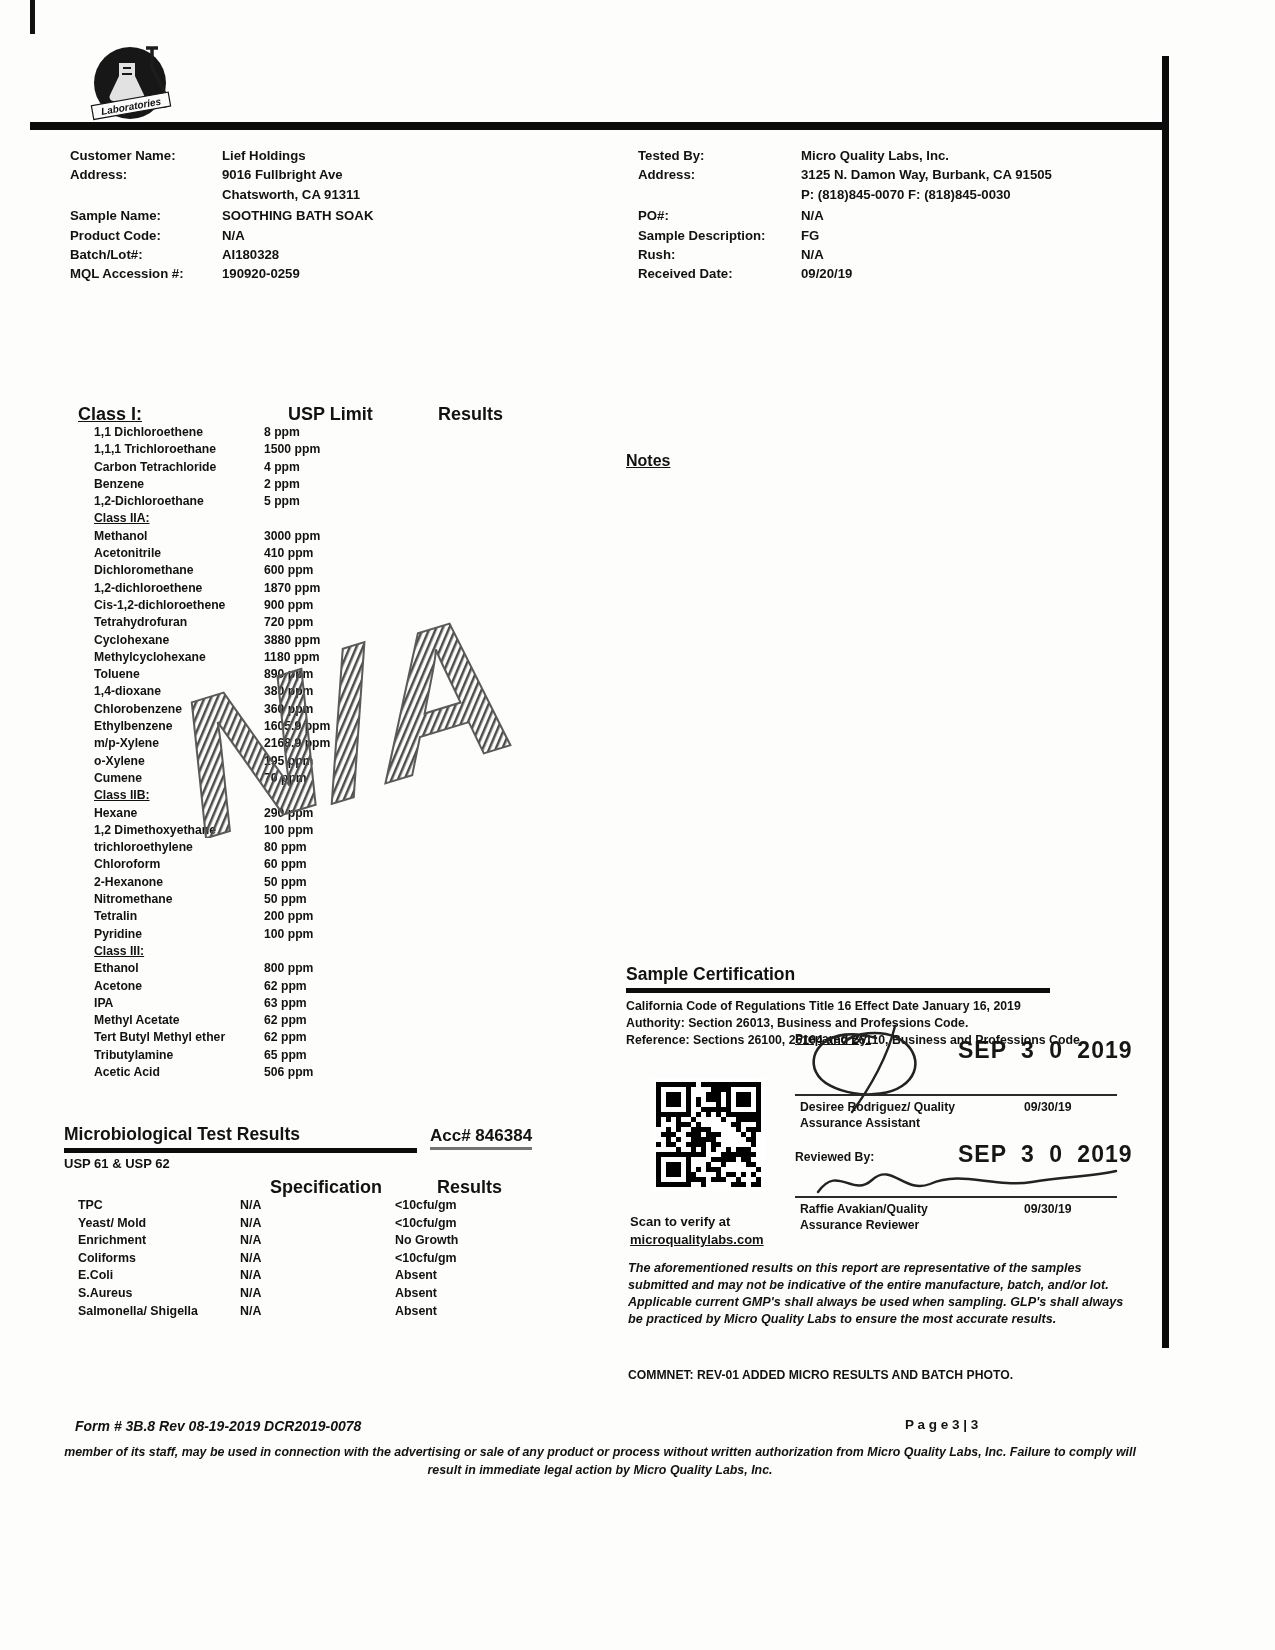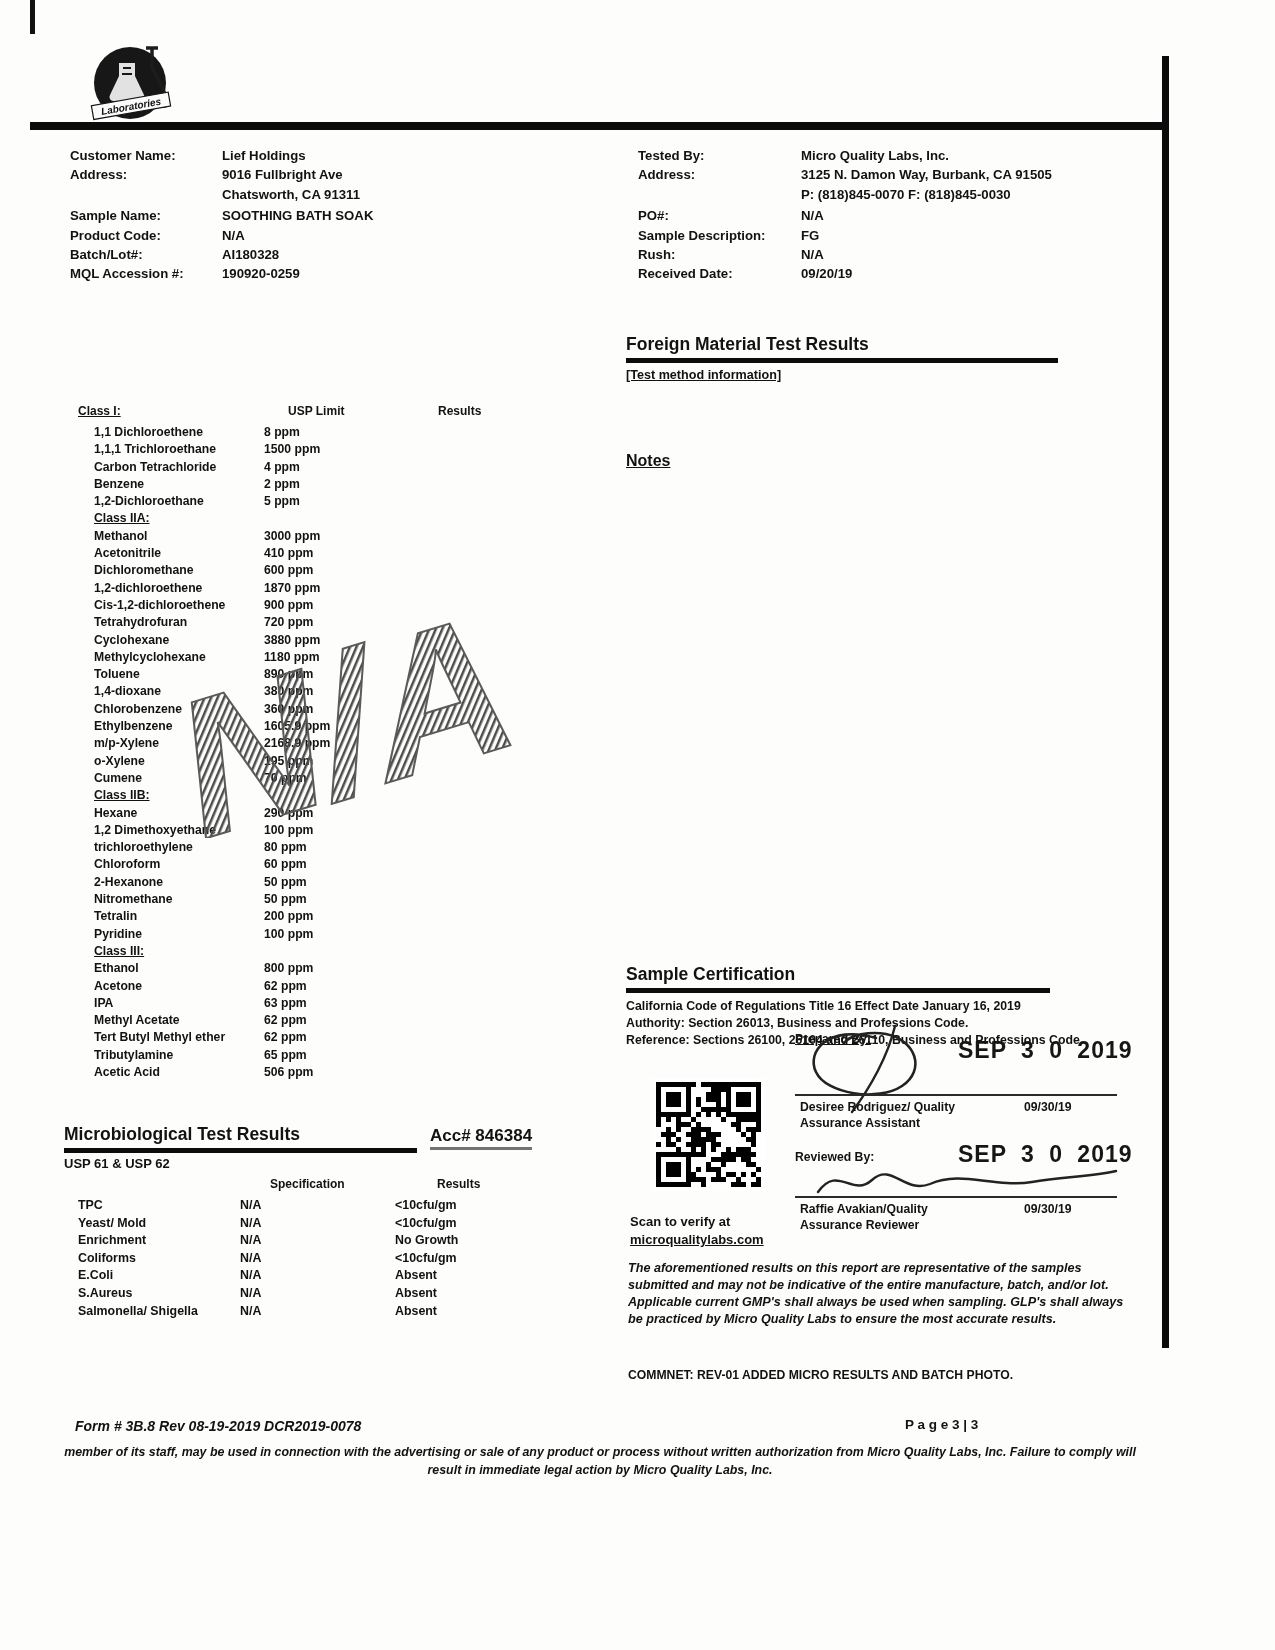--- a/index.html
+++ b/index.html
@@ -16,21 +16,21 @@
   .info-row{display:flex;line-height:19.4px;font-size:13.2px;}
   .info-row .lab{flex:none;}
   .info-left .lab{width:152px;}
   .info-right .lab{width:163px;}
   .gap{margin-top:2px;}
   
   .sec-head{font-size:17.5px;}
   .bar{height:5px;background:#0c0c0c;margin-top:3px;}
   .subtitle{font-size:12.8px;line-height:17px;margin-top:5px;}
   .u{text-decoration:underline;}
-  .colhead{font-size:12px;}
+  .colhead{font-size:18px;}
   
   .sol-row{display:flex;font-size:12.2px;line-height:17.3px;}
   .sol-row .nm{width:170px;flex:none;margin-left:16px;}
   .hdr-u{text-decoration:underline;}
   
   .micro-row{display:flex;font-size:12.4px;line-height:17.6px;}
   .micro-row .nm{width:162px;flex:none;}
   .micro-row .spec{width:155px;flex:none;}
   .acc{font-size:17px;border-bottom:3px solid #737373;padding-bottom:1px;}
   
@@ -348,25 +348,20 @@
 
   <svg class="abs" style="left:150px;top:558px" width="410" height="280">
     <defs>
       <pattern id="hatch" width="6" height="6" patternUnits="userSpaceOnUse" patternTransform="rotate(40)">
         <line x1="1" y1="0" x2="1" y2="6" stroke="#4d4d4d" stroke-width="3"></line>
       </pattern>
     </defs>
     <text x="18" y="232" font-size="195" font-style="italic" font-weight="bold" font-family="Liberation Sans, sans-serif" fill="url(#hatch)" stroke="#5a5a5a" stroke-width="2" transform="rotate(-17 200 140)">N/A</text>
   </svg>
 
-  <div class="abs" style="left:626px;top:334px;width:432px">
-    <div class="sec-head">Foreign Material Test Results</div>
-    <div class="bar" style="width:432px"></div>
-    <div class="u" style="font-size:12.6px;margin-top:5px">[Test method information]</div>
-  </div>
 
   <div class="abs u" style="left:626px;top:452px;font-size:16px">Notes</div>
 
   <div class="abs" style="left:626px;top:964px;width:502px">
     <div class="sec-head">Sample Certification</div>
     <div class="bar" style="width:424px"></div>
     <div class="cert-lines" style="margin-top:5px">
       <div>California Code of Regulations Title 16 Effect Date January 16, 2019</div>
       <div>Authority: Section 26013, Business and Professions Code.</div>
       <div>Reference: Sections 26100, 26104 and 26110, Business and Professions Code.</div>

